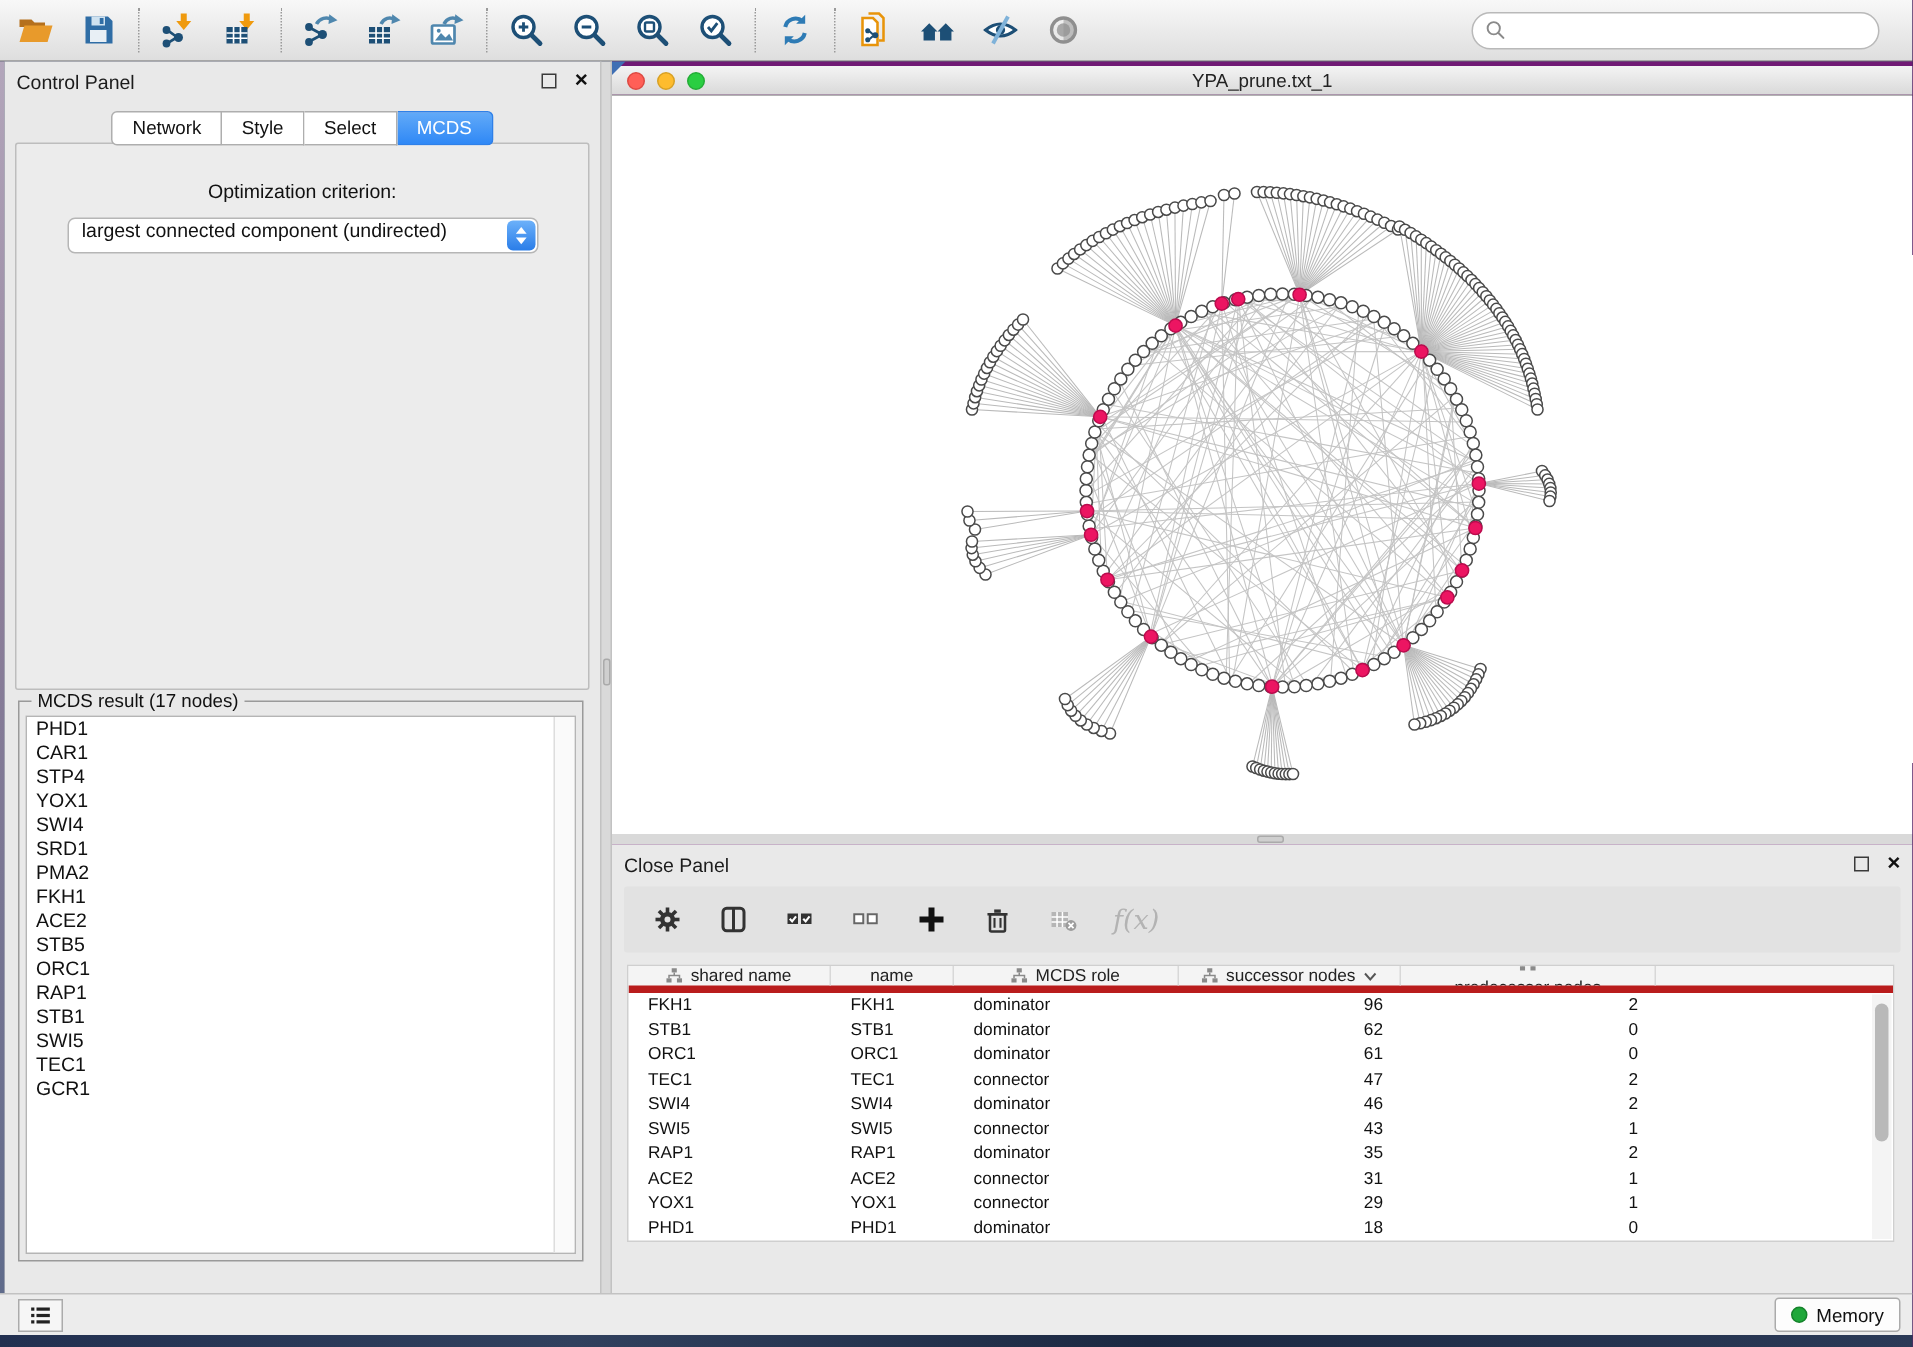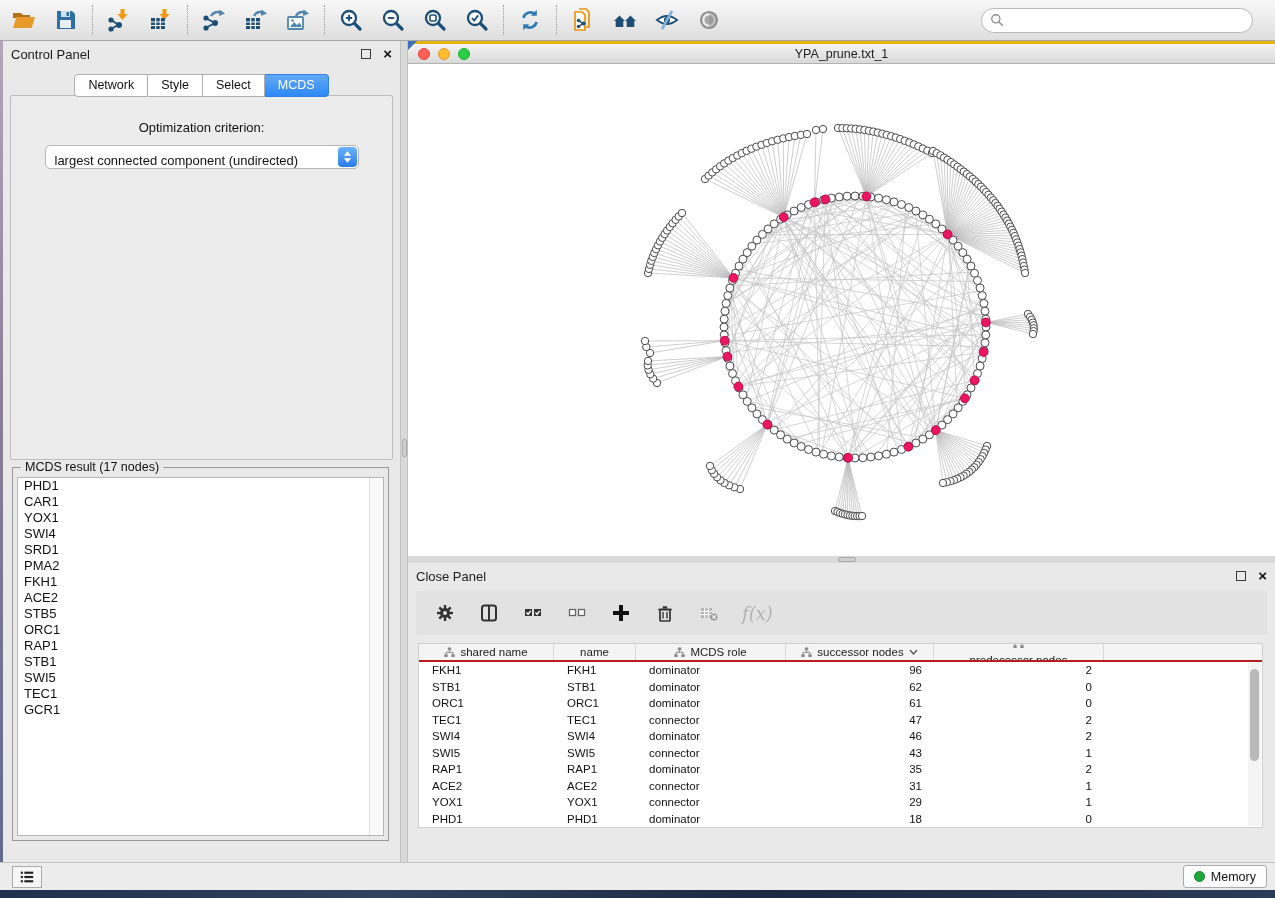--- a/index.html
+++ b/index.html
@@ -42,21 +42,21 @@
     color:#111; cursor:default; }
   .seg-tab:first-child { border-left:1px solid #aeaeae; border-radius:4px 0 0 4px; }
   .seg-tab:last-child { border-radius:0 4px 4px 0; }
   .seg-tab.active { background:linear-gradient(#62aaf8,#2f88f6); color:#fff; border-color:#2f80e8; }
 
   .cp-inner { position:absolute; left:7px; right:7px; top:54px; height:365px;
     background:#ececec; border:1px solid #bdbdbd; border-radius:2px; }
   .opt-label { margin-top:24px; text-align:center; font-size:13px; color:#111; }
   .cp-select { position:relative; margin:10px auto 0; width:314px; height:24px; background:#fff;
     border:1px solid #b6b6b6; border-radius:5px; font-size:13px; color:#111;
-    display:flex; align-items:flex-end; padding-left:9px; }
+    display:flex; align-items:flex-start; padding-left:9px; }
   .cp-select .stepper { position:absolute; right:1px; top:1px; width:19px; height:20px; border-radius:4px;
     background:linear-gradient(#6cb1fa,#2a7de8); display:flex; flex-direction:column; align-items:center; justify-content:center; }
   .cp-select .stepper svg { width:9px; height:7px; }
   .cp-buttons { margin-top:14px; display:flex; justify-content:center; gap:13px; }
   .btn { font-size:13px; color:#111; padding:3px 15px 4px; background:linear-gradient(#ffffff,#f1f1f1);
     border:1px solid #ababab; border-radius:4px; }
   .btn.focused { box-shadow:0 0 0 3px rgba(110,165,245,.55); border-color:#85aee0; }
 
   .mcds-group { position:absolute; left:9px; right:11px; top:426px; height:374px;
     border:1px solid #9a9a9a; }
@@ -64,21 +64,21 @@
   .mcds-list { position:absolute; inset:9px 4px 4px 4px; background:#fff; border:1px solid #b5b5b5; overflow:hidden; }
   .mcds-scroll { position:absolute; right:0; top:0; bottom:0; width:14px; background:#fafafa; border-left:1px solid #ddd; }
   .mcds-item { font-size:13px; line-height:16px; padding-left:6px; color:#111; }
 
   .v-divider { position:absolute; left:397px; top:0; width:8px; height:821px; background:#d9d9d9;
     border-left:1px solid #c2c2c2; border-right:1px solid #c2c2c2; }
   .v-handle { position:absolute; left:1px; top:398px; width:5px; height:18px; background:#cfcfcf;
     border:1px solid #aaa; border-radius:2px; }
 
   
-  .right-pane { position:absolute; left:405px; top:0; width:867px; height:821px; background:#eab308; }
+  .right-pane { position:absolute; left:405px; top:0; width:867px; height:821px; background:#701a75; }
   .net-window { position:absolute; left:0; top:0; width:867px; height:522px; }
   .net-corner { position:absolute; left:0; top:0; width:0; height:0;
     border-top:9px solid #3f6fb4; border-right:9px solid transparent; z-index:3; }
   .net-titlebar { position:absolute; left:0; top:3px; width:867px; height:20px;
     background:linear-gradient(#f4f4f4,#d9d9d9); border-bottom:1px solid #b2b2b2;
     display:flex; align-items:center; }
   .lights { display:flex; gap:8px; margin-left:10px; }
   .light { width:12px; height:12px; border-radius:50%; }
   .light.red{ background:#ff5f57; border:1px solid #dd4a43;} .light.yellow{ background:#febc2e; border:1px solid #d8a125;}
   .light.green{ background:#2ace42; border:1px solid #24ad37;}
@@ -90,21 +90,21 @@
   
   .table-panel { position:absolute; left:0; top:522px; width:867px; height:299px; background:#e9e9e9; }
   .tp-toolbar { position:absolute; left:8px; right:8px; top:28px; height:44px; background:#e2e2e2;
     border-radius:2px; display:flex; align-items:center; gap:22px; padding:0 18px; }
   .tp-ico { width:22px; height:22px; display:flex; align-items:center; justify-content:center; }
   .tp-ico svg { width:18px; height:18px; }
   .fx { font-family:"DejaVu Serif", serif; font-style:italic; font-size:18px; color:#b3b3b3; }
 
   .node-table { position:absolute; left:10px; top:80px; width:845px; height:185px; background:#fff;
     border:1px solid #cfcfcf; overflow:hidden; }
-  .nt-header { display:flex; height:18px; background:#f4f4f4; border-bottom:2px solid #b91c1c; }
+  .nt-header { display:flex; height:18px; background:#f4f4f4; border-bottom:5px solid #b91c1c; }
   .nt-hcell { display:flex; align-items:center; justify-content:center; gap:5px; border-right:1px solid #d8d8d8;
     font-size:11.5px; color:#222; overflow:hidden; }
   .nt-hcell svg.tree { width:11px; height:11px; flex:0 0 auto; }
   .nt-row { display:flex; height:16.5px; }
   .nt-cell { font-size:11.5px; color:#111; line-height:16.5px; white-space:nowrap; overflow:hidden; }
   .nt-cell.txt { padding-left:13px; }
   .nt-cell.num { text-align:right; padding-right:12px; }
   .nt-scroll { position:absolute; right:1px; top:19px; bottom:1px; width:13px; background:#f4f4f4; }
   .nt-thumb { position:absolute; left:2px; top:6px; width:9px; height:92px; background:#b9b9b9; border-radius:5px; }
 
@@ -304,20 +304,21 @@
               </svg>
           </span>
         </div>
       </div>
       <div class="mcds-group">
         <span class="mcds-legend">MCDS result (17 nodes)</span>
         <div class="mcds-list" id="mcds-list">
           <div class="mcds-scroll"></div>
         <div class="mcds-item">PHD1</div>
             <div class="mcds-item">CAR1</div>
+            <div class="mcds-item">STP4</div>
             <div class="mcds-item">YOX1</div>
             <div class="mcds-item">SWI4</div>
             <div class="mcds-item">SRD1</div>
             <div class="mcds-item">PMA2</div>
             <div class="mcds-item">FKH1</div>
             <div class="mcds-item">ACE2</div>
             <div class="mcds-item">STB5</div>
             <div class="mcds-item">ORC1</div>
             <div class="mcds-item">RAP1</div>
             <div class="mcds-item">STB1</div>

